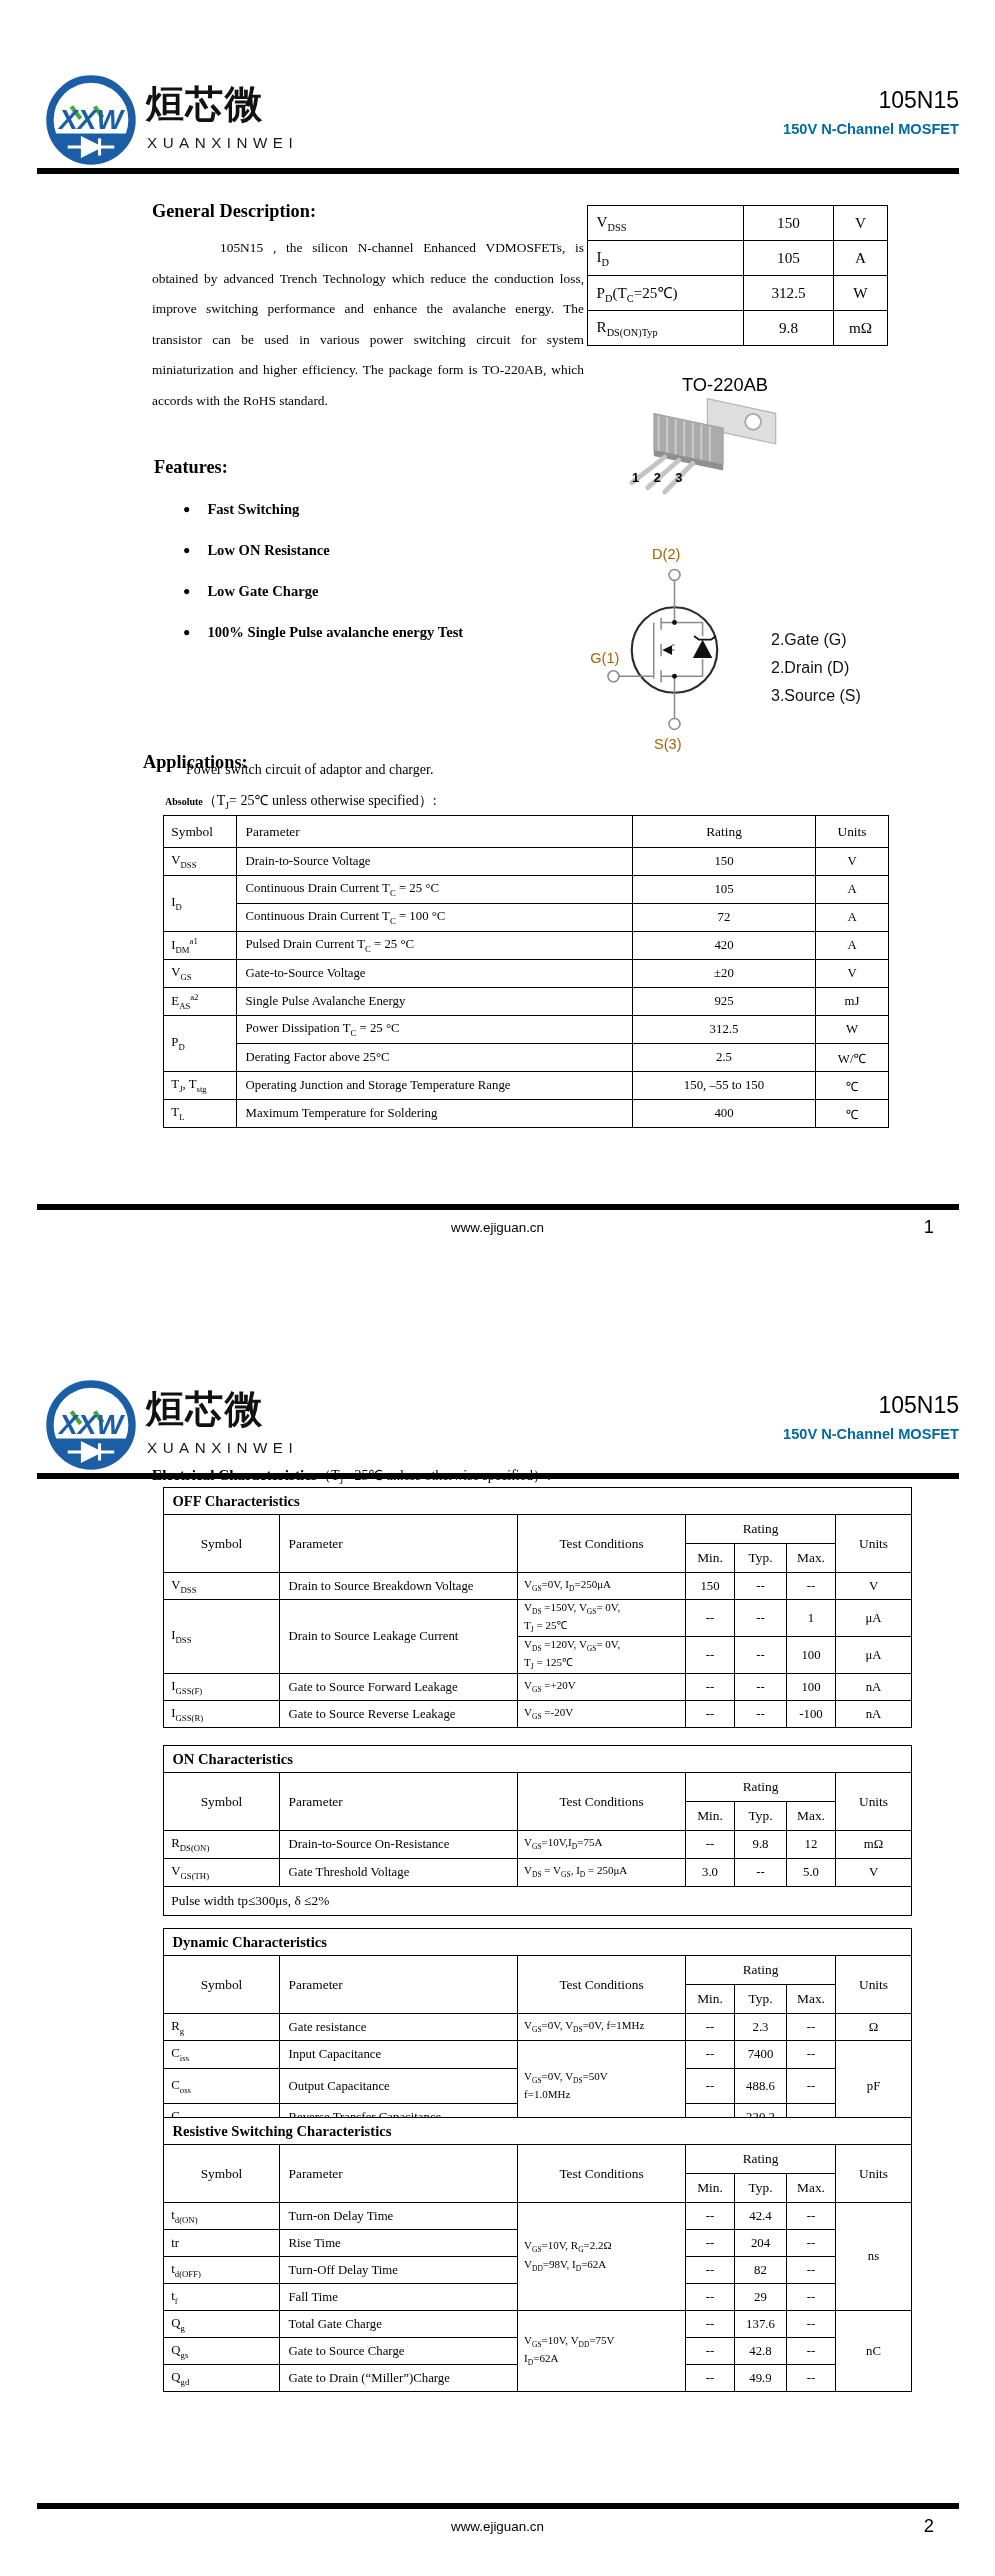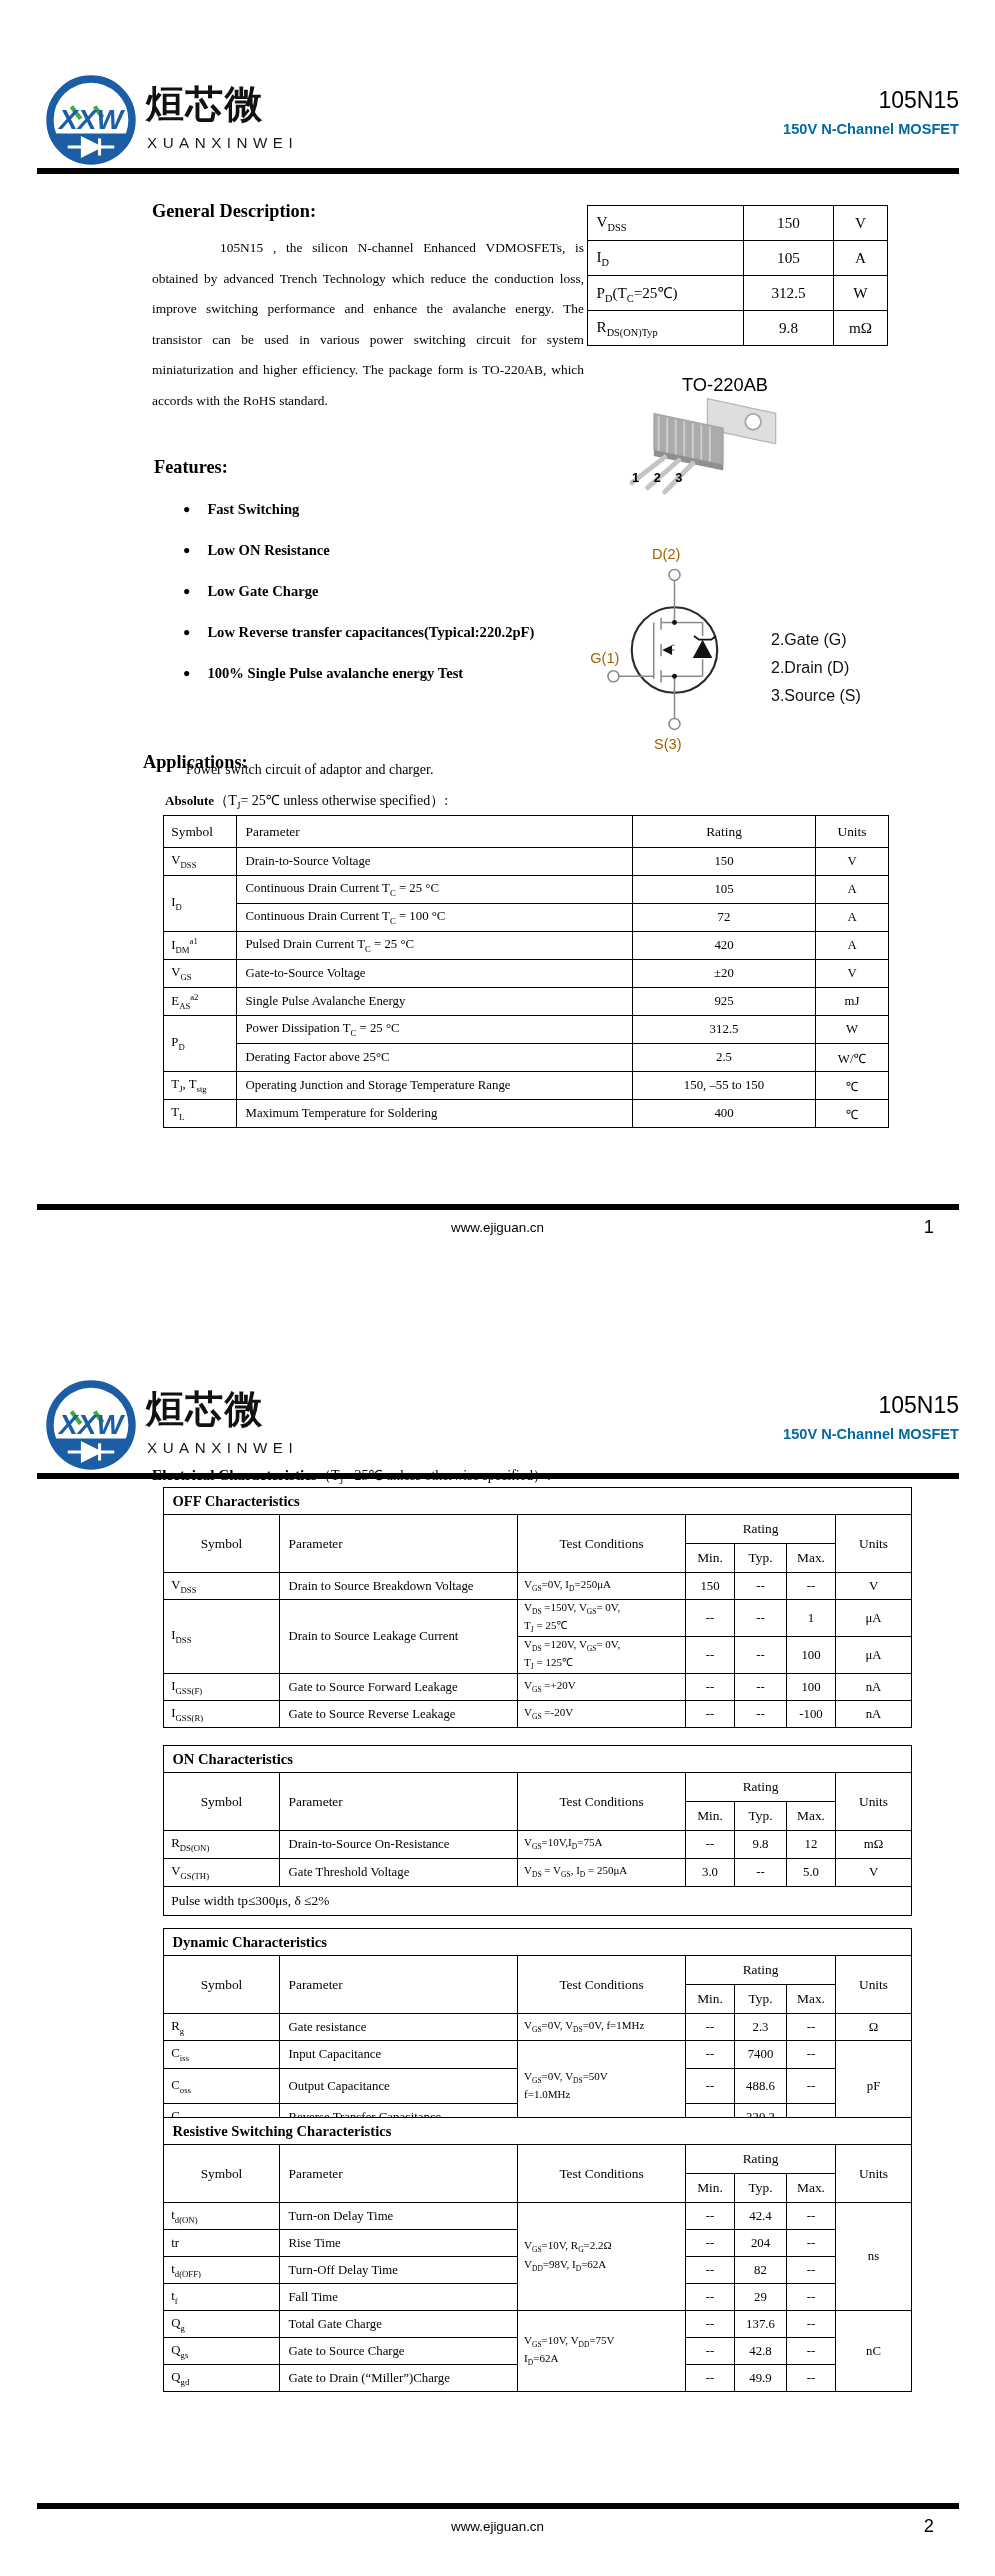--- a/index.html
+++ b/index.html
@@ -22,21 +22,21 @@
             font-family:"Liberation Sans",sans-serif;}
   .rule{position:absolute;left:37px;width:922px;height:5.5px;background:#000;}
   .rule.hdr-rule{top:168px;}
 
   
   .h-serif{position:absolute;font-weight:bold;font-size:18.3px;font-family:"Liberation Serif",serif;}
   .gd-body{position:absolute;left:152px;top:233px;width:432px;font-size:13.4px;line-height:30.5px;
            text-align:justify;text-indent:68px;}
   .app-body{position:absolute;left:186px;top:762px;font-size:14px;}
   .abs-title{position:absolute;left:165px;top:790px;font-size:14px;}
-  .abs-title b{font-size:13px;}
+  .abs-title b{font-size:10px;}
   .ec-title{position:absolute;left:152px;top:160px;font-size:14px;}
   .ec-title b{font-size:15.2px;}
 
   
   .spec{position:absolute;left:587px;top:205px;width:301px;border-collapse:collapse;table-layout:fixed;
         font-size:15.2px;}
   .spec td{border:1.2px solid #000;height:34px;padding:0 3.7px;}
   .spec td.s{ text-align:left;padding-left:8.5px;}
   .spec td.v,.spec td.u{text-align:center;}
 
@@ -159,21 +159,20 @@
         <line x1="126" y1="120" x2="80" y2="167"></line>
       </g>
     </svg>
     <div class="pins123">1 2 3</div>
 
     <div class="h-serif" style="left:154px;top:457px;">Features:</div>
     <ul class="feat">
       <li>Fast Switching</li>
       <li>Low ON Resistance</li>
       <li>Low Gate Charge</li>
-      <li>Low Reverse transfer capacitances(Typical:220.2pF)</li>
       <li>100% Single Pulse avalanche energy Test</li>
     </ul>
 
     <div class="mos-wrap">
       <svg width="171" height="223" viewBox="0 0 280 365">
         <circle cx="140" cy="185" r="70" fill="none" stroke="#2b2b2b" stroke-width="3.5"></circle>
         <g stroke="#8a8a8a" stroke-width="2.5" fill="none">
           <circle cx="140" cy="62" r="9"></circle>
           <line x1="140" y1="71" x2="140" y2="140"></line>
           <circle cx="40" cy="228" r="9"></circle>

